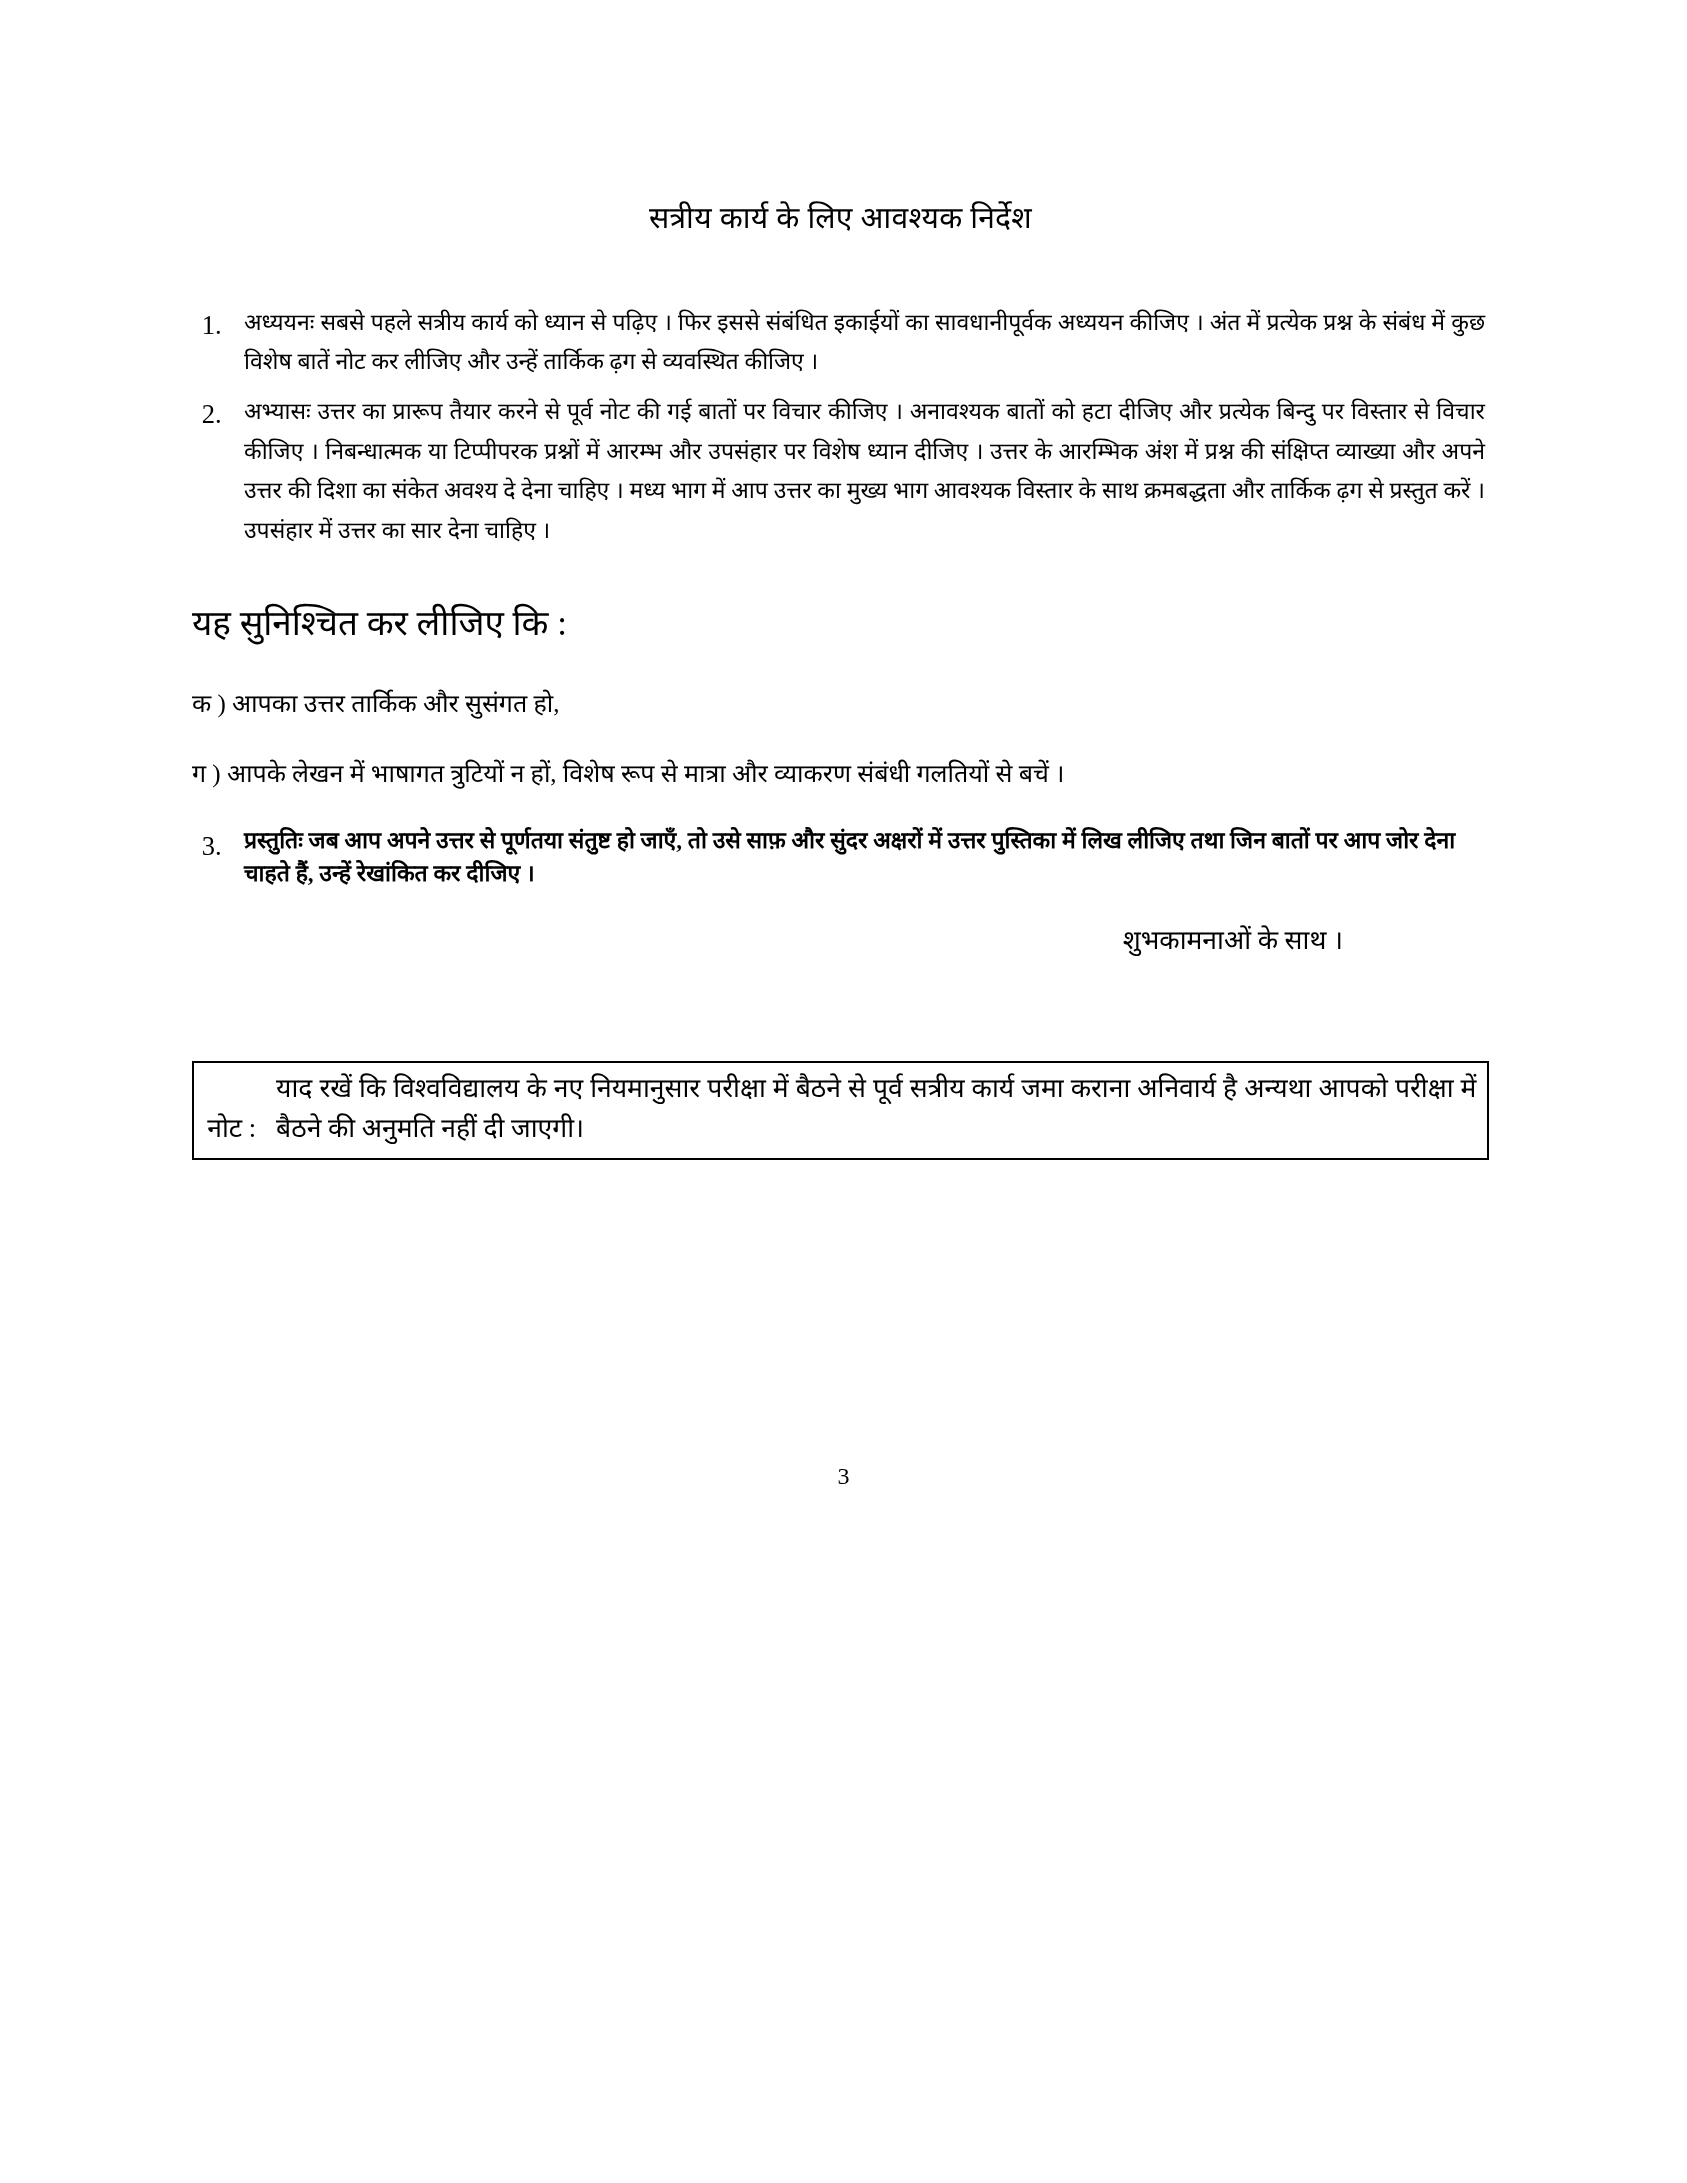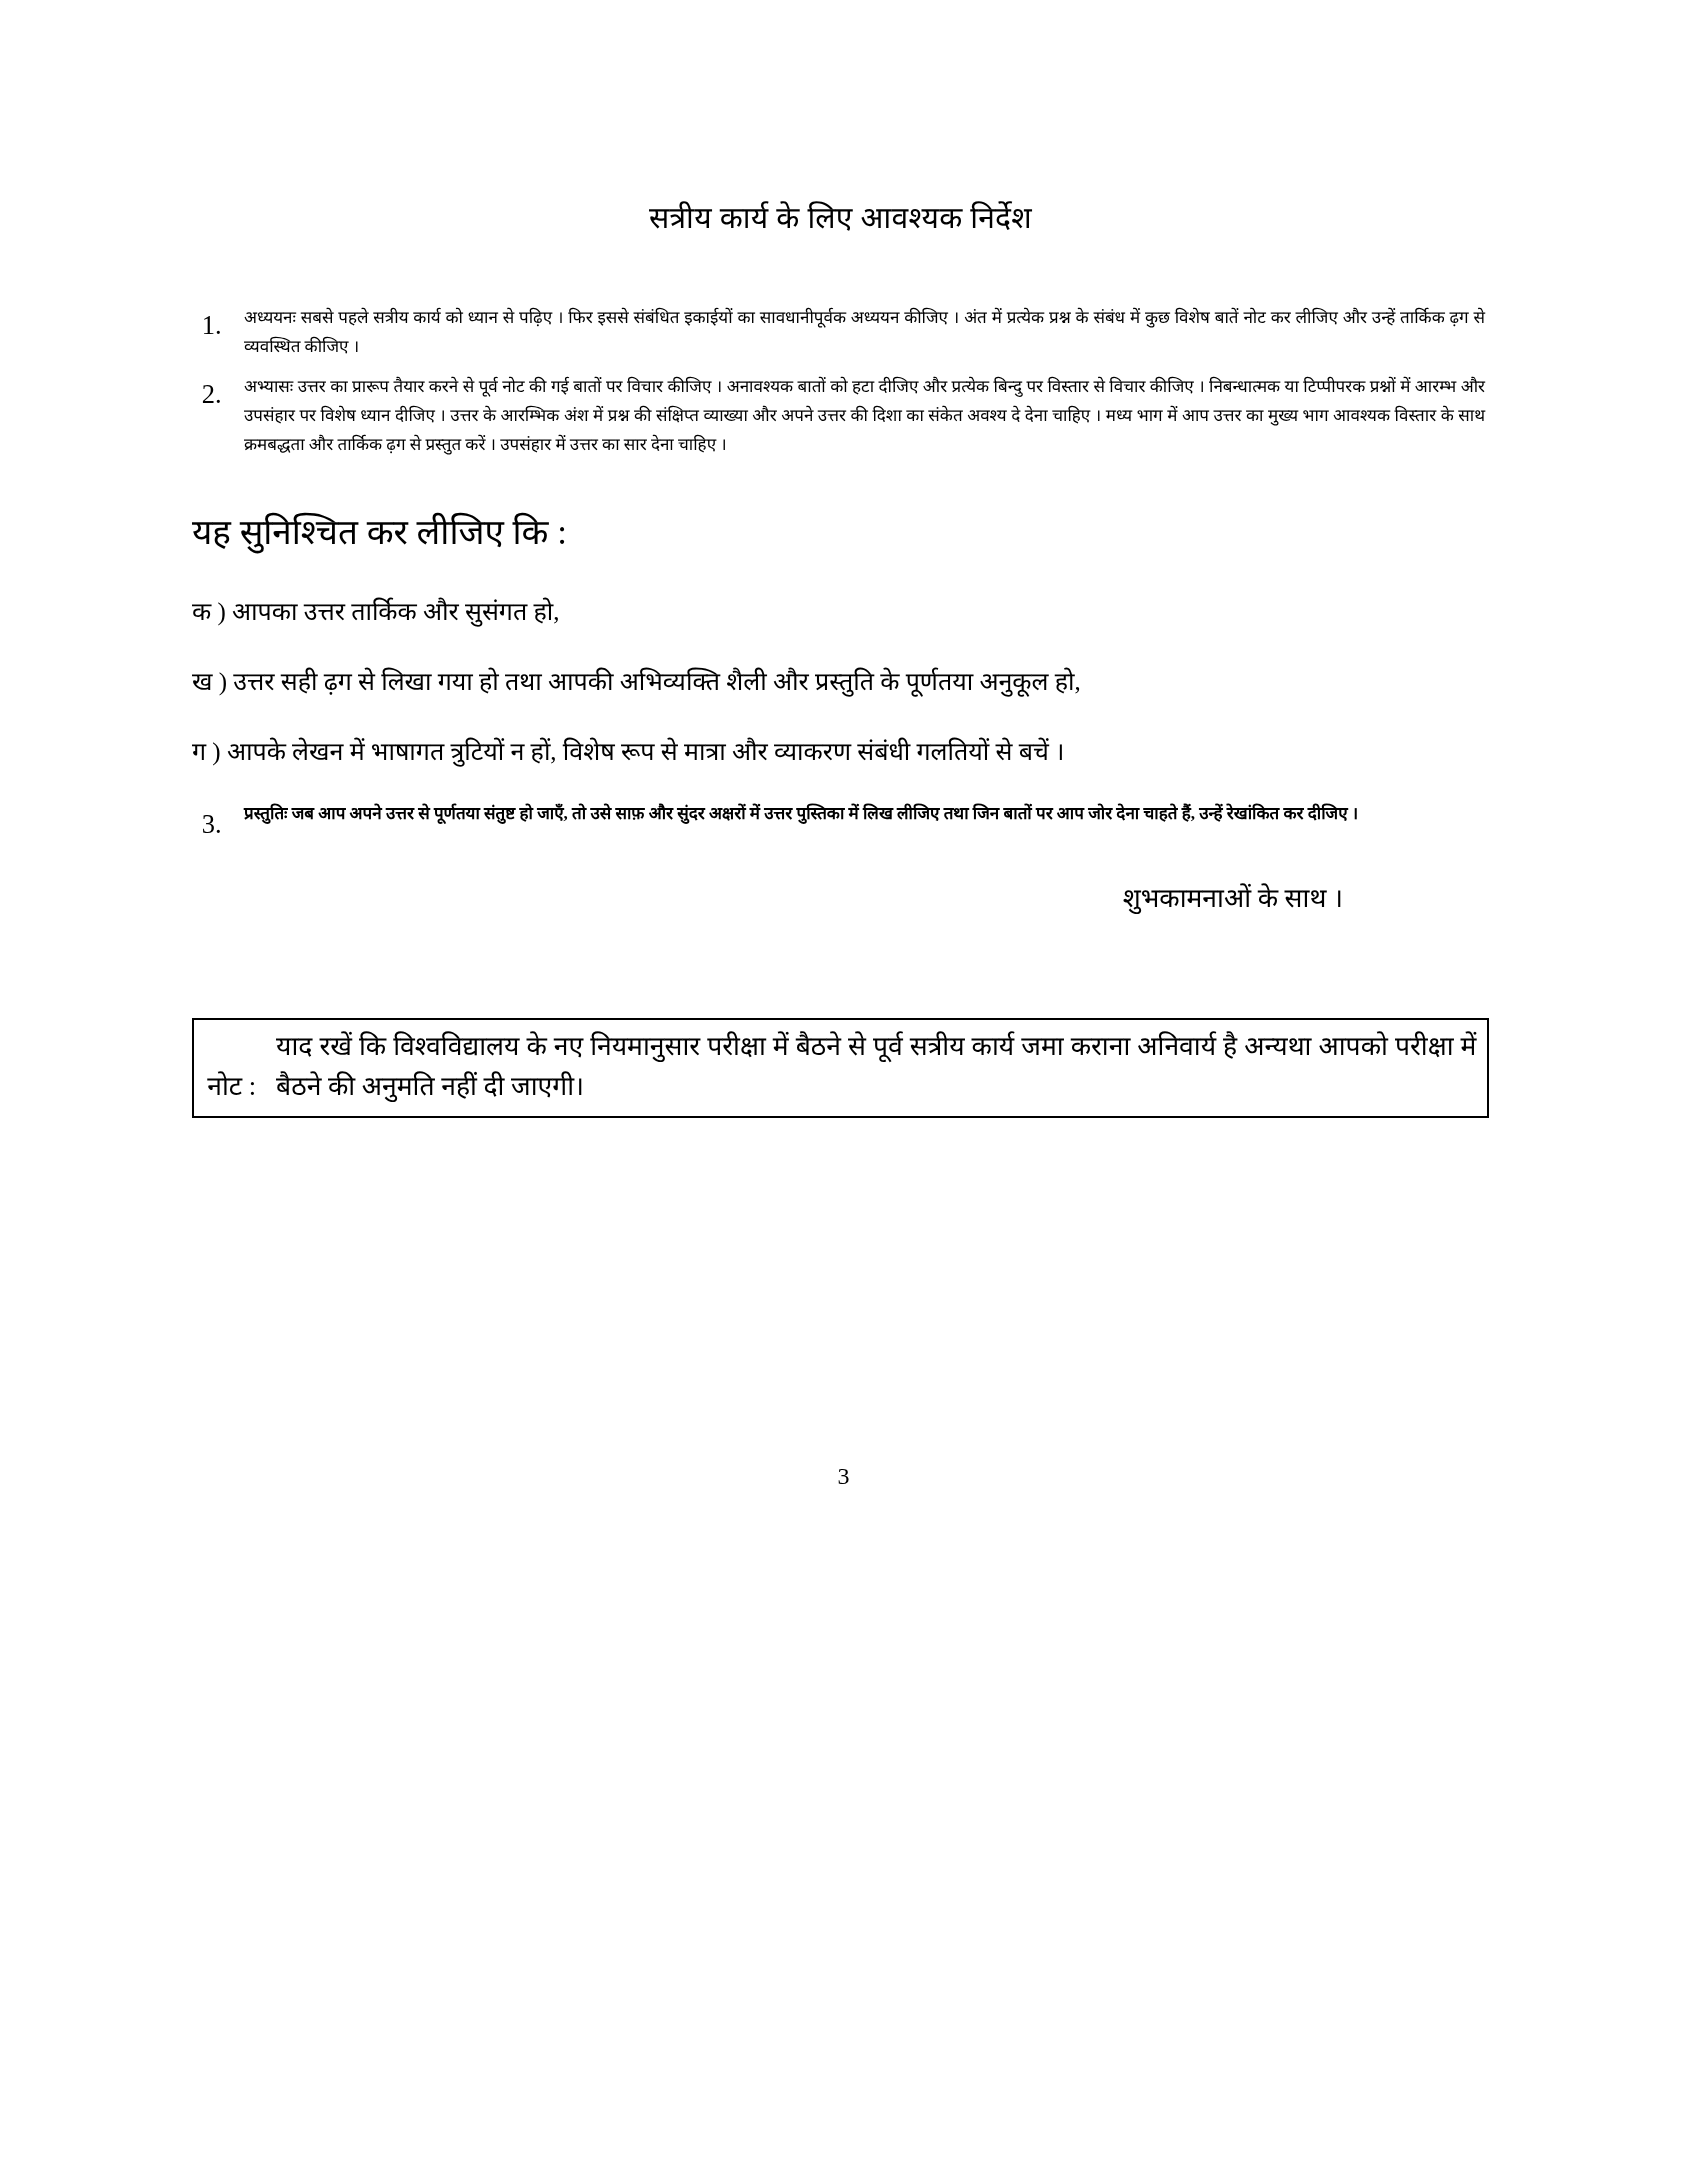--- a/index.html
+++ b/index.html
@@ -41,21 +41,21 @@
     width: 52px;
     flex: 0 0 52px;
     text-align: right;
     padding-right: 22.5px;
     box-sizing: border-box;
     font-size: 26.5px;
     line-height: 1.72;
   }
   .num-body {
     flex: 1 1 auto;
-    font-size: 17px;
+    font-size: 23px;
     line-height: 1.72;
     text-align: justify;
     text-align-last: left;
     padding-right: 4px;
   }
   .num-body.tight {
     line-height: 1.45;
     text-align: left;
     font-weight: bold;
   }
@@ -130,24 +130,20 @@
     </li>
   </ol>
 
   <p class="ensure-line">यह सुनिश्चित कर लीजिए कि :</p>
 
   <p class="alpha-line">
     <span class="alpha-marker">क )</span>
     <span>आपका उत्तर तार्किक और सुसंगत हो,</span>
   </p>
   <p class="alpha-line">
-    <span class="alpha-marker">ख )</span>
-    <span>उत्तर सही ढ़ग से लिखा गया हो तथा आपकी अभिव्यक्ति शैली और प्रस्तुति के पूर्णतया अनुकूल हो,</span>
-  </p>
-  <p class="alpha-line">
     <span class="alpha-marker">ग )</span>
     <span>आपके लेखन में भाषागत त्रुटियों न हों, विशेष रूप से मात्रा और व्याकरण संबंधी गलतियों से बचें ।</span>
   </p>
 
   <div class="num-item">
     <span class="num-marker">3.</span>
     <span class="num-body tight">प्रस्तुतिः जब आप अपने उत्तर से पूर्णतया संतुष्ट हो जाएँ, तो उसे साफ़ और सुंदर अक्षरों में उत्तर पुस्तिका में लिख लीजिए तथा जिन बातों पर आप जोर देना चाहते हैं, उन्हें रेखांकित कर दीजिए ।</span>
   </div>
 
   <p class="closing">शुभकामनाओं के साथ ।</p>

